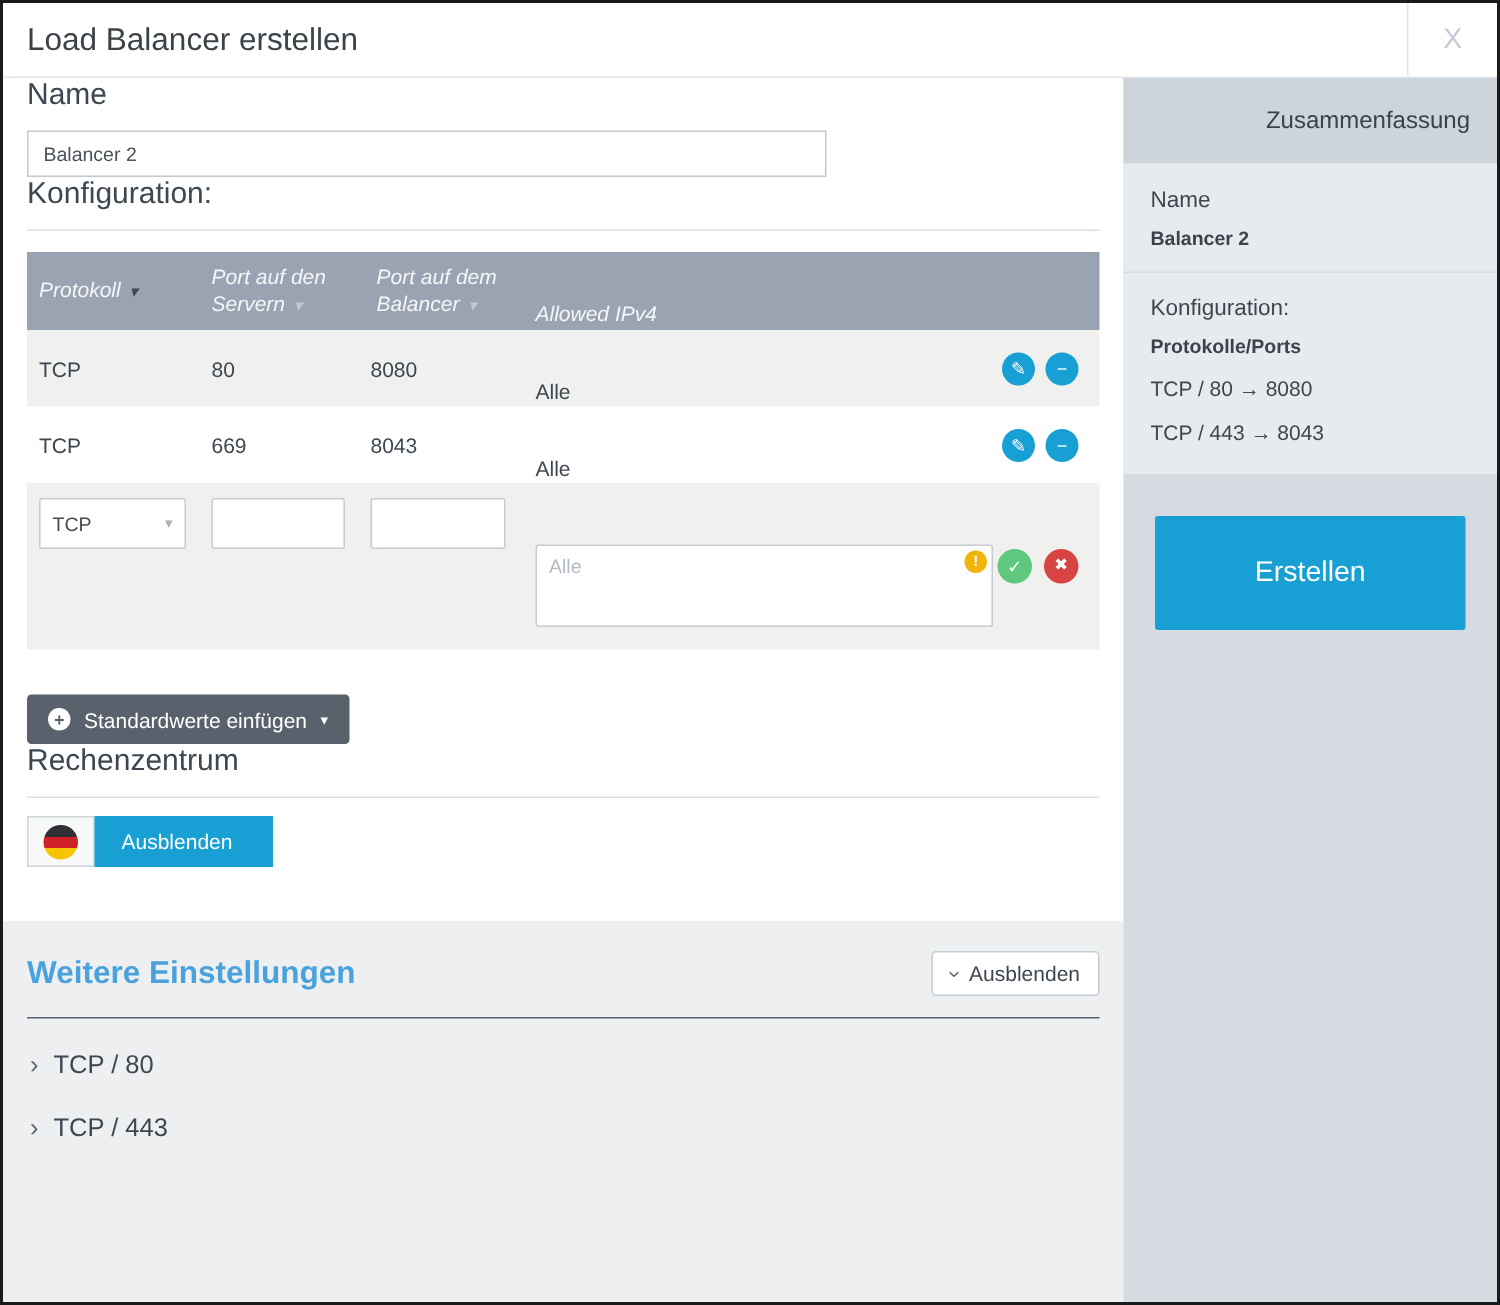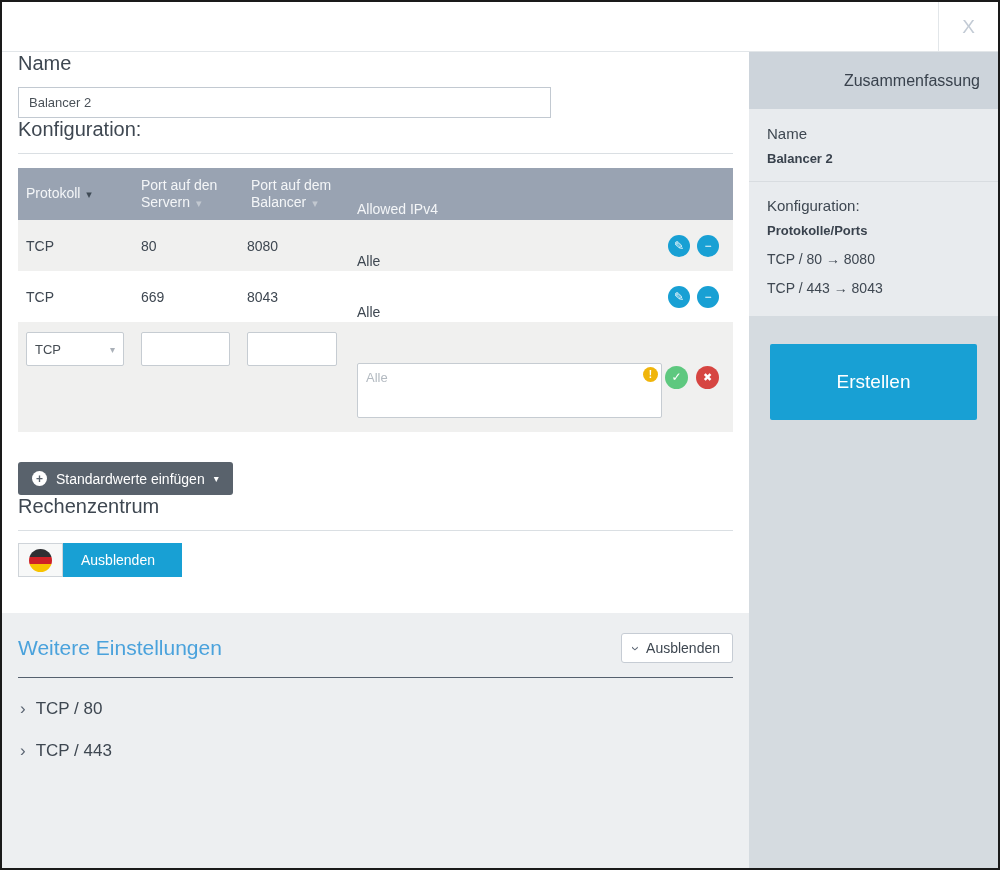--- a/index.html
+++ b/index.html
@@ -19,21 +19,21 @@
   .main { width:747px; flex:0 0 747px; display:flex; flex-direction:column; background:#fff; }
   .content { padding:0 16px; }
   h2.section { font-size:20px; font-weight:400; color:#3e4751; margin:0; }
   .name-h { margin-top:24px; }
   .name-input { margin-top:12px; width:533px; height:31px; border:1px solid #c2c9d1; padding:0 10px; font-size:13px; color:#4a5158; outline:none; }
   .ruled { padding-bottom:12px; border-bottom:1px solid #dadfe3; }
   .konfig-h { margin-top:33px; }
 
   
   .ptable { margin-top:14px; }
-  .t-header { display:flex; align-items:center; min-height:52px; background:#99a3b2; color:#f4f6f8; font-size:14px; line-height:1.25; }
+  .t-header { display:flex; align-items:center; min-height:52px; background:#99a3b2; color:#f4f6f8; font-size:14px; line-height:1.25;font-style:italic; }
   .cell { padding-left:8px; }
   .c1 { width:115px; }
   .c2 { width:106px; }
   .c3 { width:110px; }
   .c4 { flex:1;margin-top:31px; }
   .c5 { width:84px; }
   .sort { font-size:11px; margin-left:2px; }
   .sort.dark { color:#3f4a55; }
   .sort.light { color:#c2c8d0; }
   .t-row { display:flex; align-items:center; min-height:51px; font-size:14px; color:#3e4751; background:#fff; }
@@ -64,21 +64,21 @@
   
   .rechen-h { margin-top:48px; }
   .dc-btn { margin-top:12px; display:inline-flex; height:34px; cursor:pointer; }
   .dc-flag { width:45px; background:#f7f8f8; border:1px solid #cfd4d9; display:flex; align-items:center; justify-content:center; }
   .flag-circle { width:23px; height:23px; border-radius:50%; background:linear-gradient(#2f3033 0 34%, #ce2127 34% 67%, #f8c300 67% 100%); }
   .dc-label { background:#18a0d4; color:#fff; font-size:14px; display:flex; align-items:center; padding:0 27px 0 18px; }
 
   
   .advanced { margin-top:36px; background:#edeff1; flex:1; display:flex; flex-direction:column; padding:20px 16px 24px; }
   .adv-head { display:flex; align-items:center; }
-  .adv-title { font-size:21px; font-weight:400; color:#4aa2dc; margin:0; }
+  .adv-title { font-size:21px; font-weight:700; color:#4aa2dc; margin:0; }
   .hide-btn { margin-left:auto; background:#fff; border:1px solid #c6ccd4; border-radius:3px; height:30px; padding:0 12px; font-size:14px; color:#3e4751; display:inline-flex; align-items:center; gap:7px; cursor:pointer; font-family:inherit; }
   .chev { color:#5a6472; }
   .chev.down { display:inline-block; transform:rotate(90deg); font-size:15px; }
   .adv-divider { border:none; border-top:1px solid #55606e; margin:14px 0 10px; }
   .adv-item { display:flex; align-items:center; gap:10px; font-size:17px; color:#3e4751; padding:11px 2px; cursor:pointer; }
   .adv-item .chev { font-size:17px; }
   .adv-bottom { margin-top:auto; border:none; border-top:1px solid #55606e; }
 
   
   .sidebar { flex:1; background:#d5dbe0; display:flex; flex-direction:column; }
@@ -89,20 +89,21 @@
   .card-div { border:none; border-top:1px solid #d8dce0; margin:15px -18px; }
   .map-line { font-size:14px; color:#3e4751; margin-top:13px; }
   .create-btn { margin:28px 21px 0; height:76px; background:#18a0d4; color:#fff; border:none; border-radius:2px; font-size:19px; cursor:pointer; font-family:inherit; }
 </style>
 </head>
 <body>
 
 <div class="frame">
 
   <div class="modal-header">
+    <div class="modal-title">Load Balancer erstellen</div>
     <div class="close-box">
       <span>X</span>
     </div>
   </div>
 
   <div class="modal-body">
 
     <div class="main">
       <div class="content">
 

